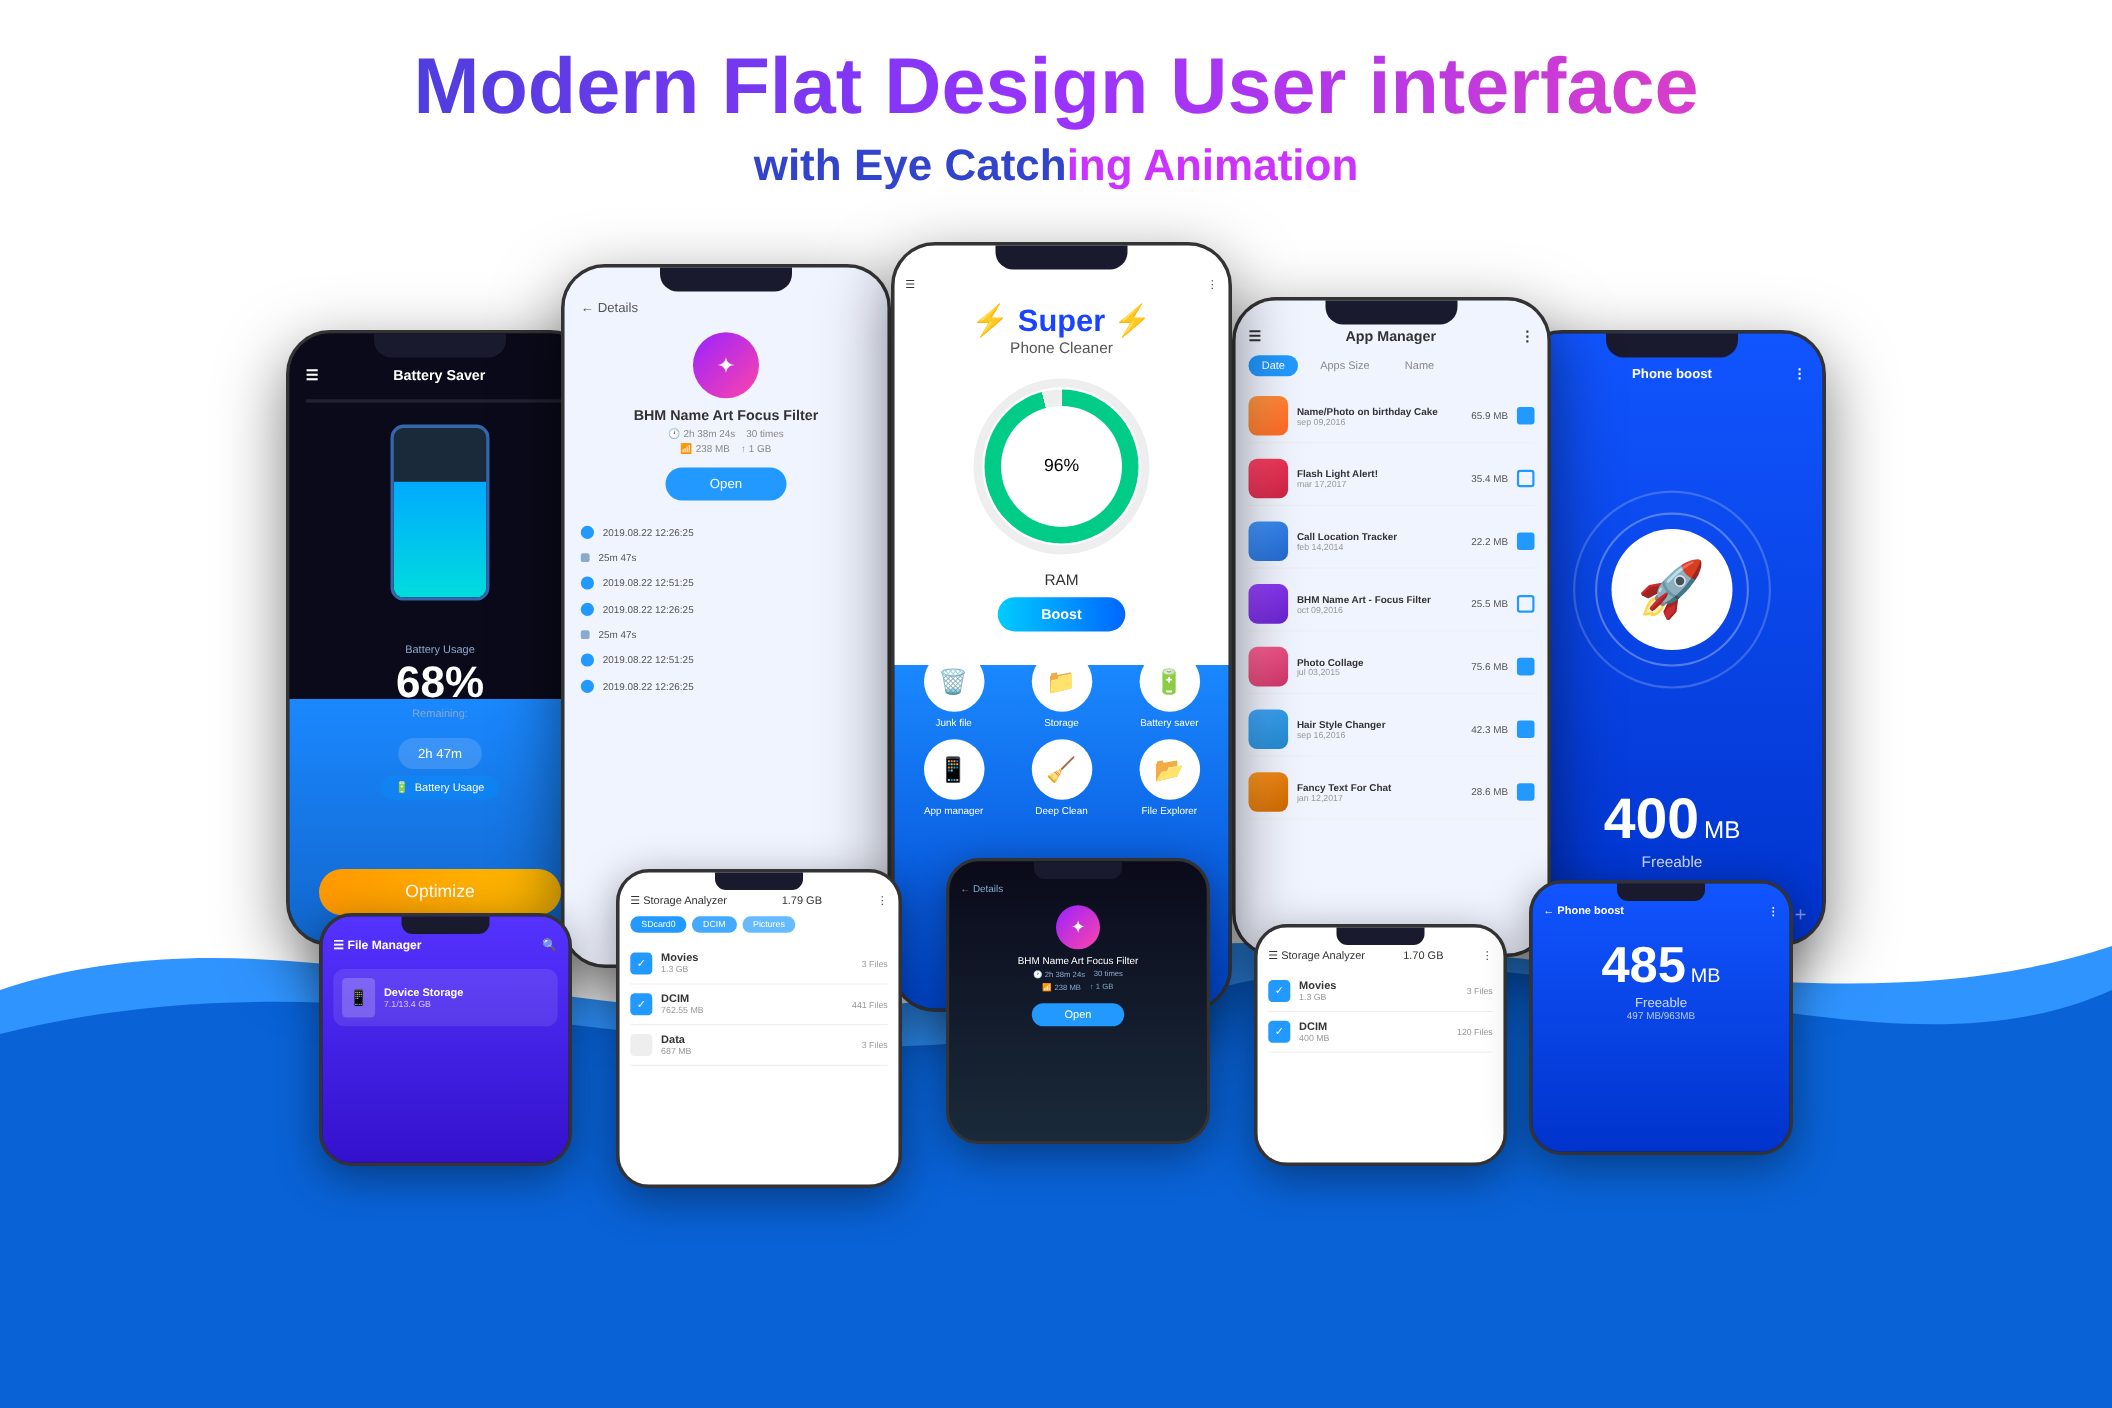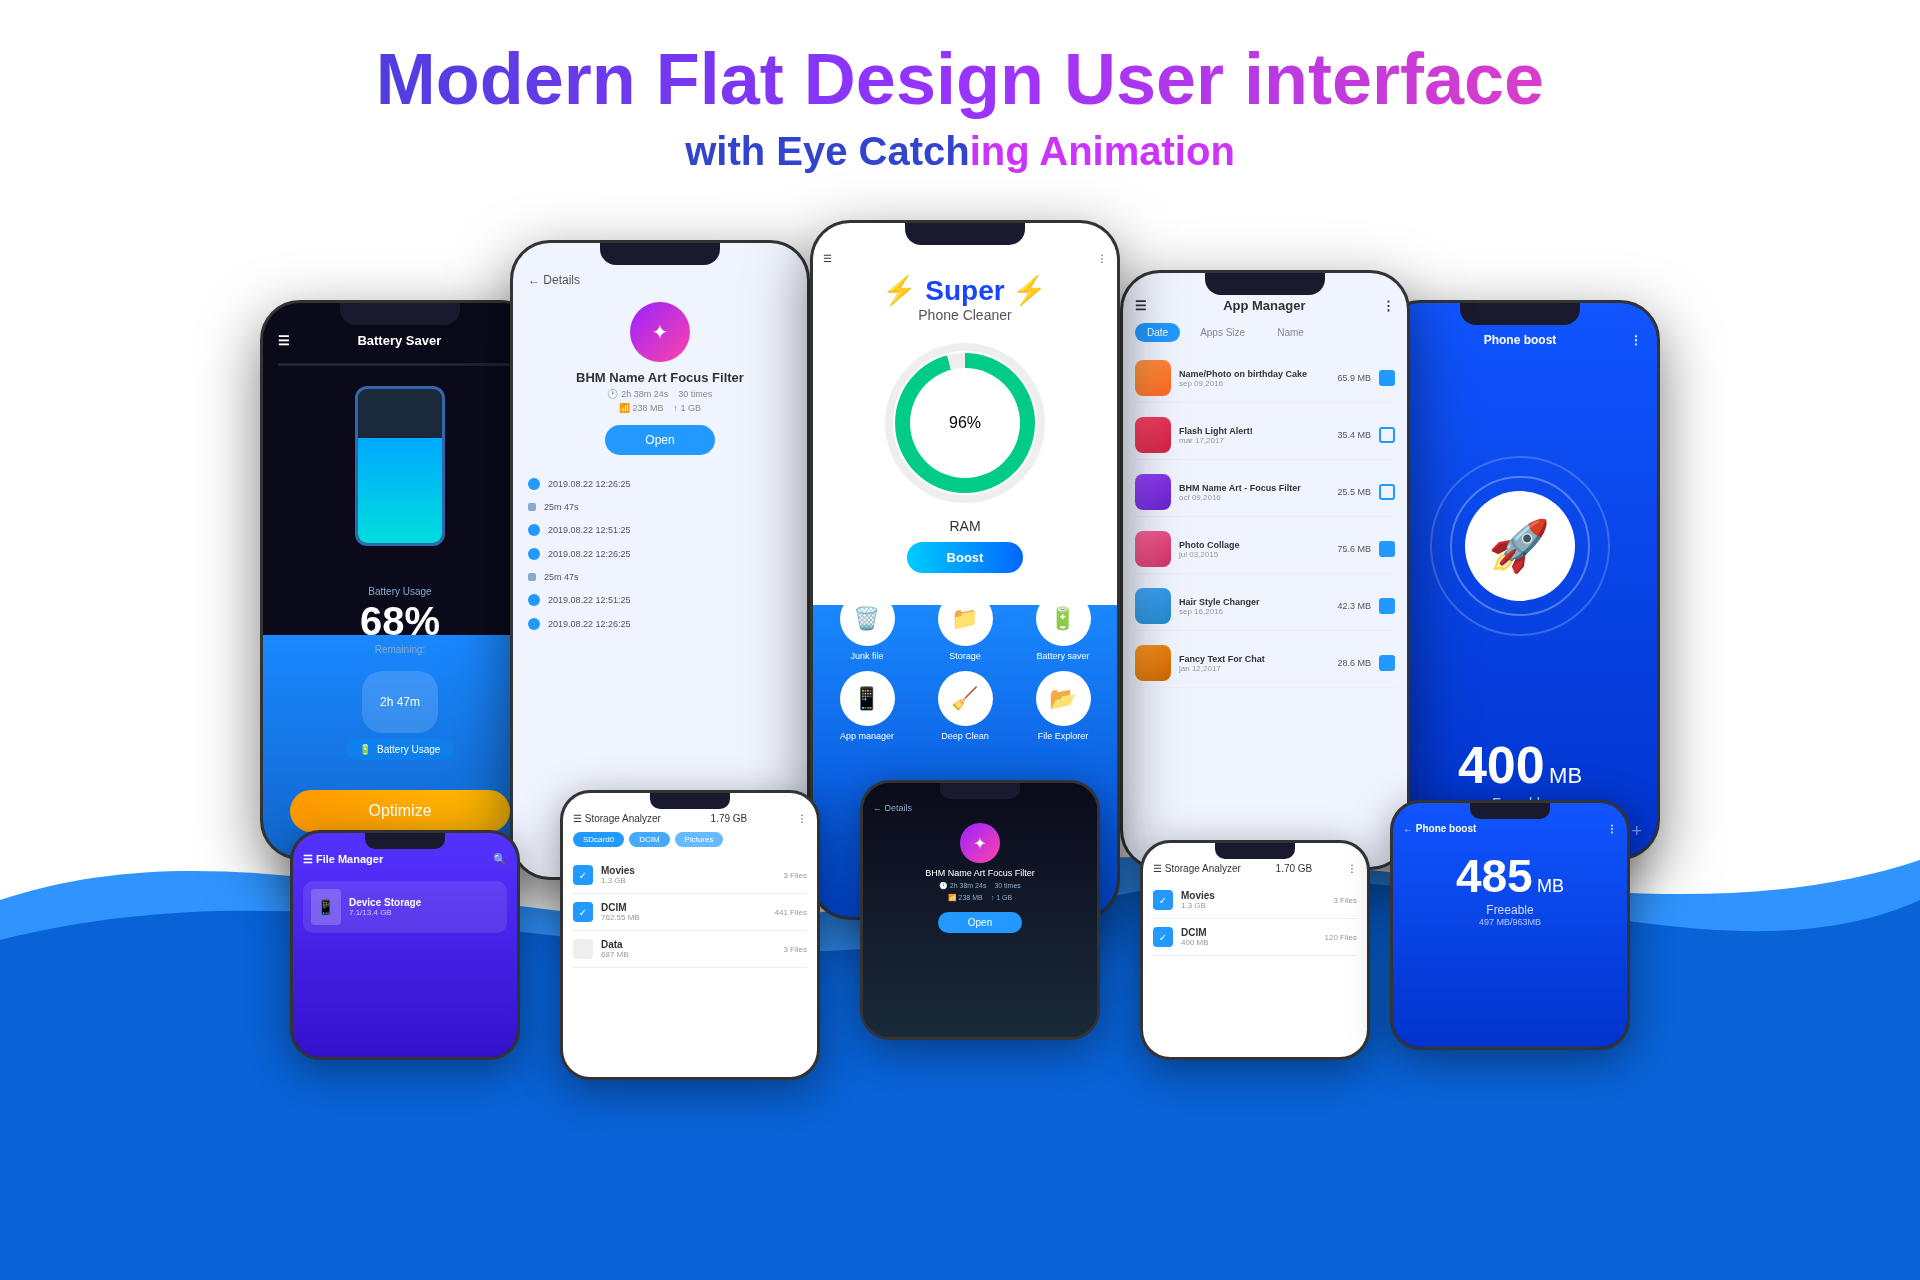--- a/index.html
+++ b/index.html
@@ -137,21 +137,21 @@
       font-weight: bold;
       color: white;
     }
     .battery-remaining {
       font-size: 10px;
       color: #88aacc;
     }
     .battery-time-btn {
       background: rgba(255,255,255,0.15);
       border-radius: 20px;
-      padding: 24px 18px;
+      padding: 7px 18px;
       color: white;
       font-size: 12px;
       margin: 6px 0;
     }
     .battery-usage-btn {
       background: rgba(0,150,255,0.3);
       border-radius: 20px;
       padding: 5px 14px;
       color: white;
       font-size: 10px;
@@ -474,20 +474,21 @@
       z-index: 1;
     }
     .phone5-screen {
       width: 100%;
       height: 100%;
       background: linear-gradient(to bottom, #1155ff, #0033cc);
       padding: 30px 15px 15px;
       display: flex;
       flex-direction: column;
       align-items: center;
+      gap: 20px;
     }
     .p5-header {
       width: 100%;
       display: flex;
       justify-content: space-between;
       align-items: center;
       color: white;
       font-size: 12px;
       font-weight: bold;
       margin-bottom: 20px;
@@ -1028,20 +1029,29 @@
         <div class="p4-app-item">
           <div class="p4-app-icon p4-icon2"></div>
           <div class="p4-app-info">
             <div class="p4-app-name">Flash Light Alert!</div>
             <div class="p4-app-date">mar 17,2017</div>
           </div>
           <div class="p4-app-size">35.4 MB</div>
           <div class="p4-checkbox"></div>
         </div>
         <div class="p4-app-item">
+          <div class="p4-app-icon p4-icon3"></div>
+          <div class="p4-app-info">
+            <div class="p4-app-name">Call Location Tracker</div>
+            <div class="p4-app-date">feb 14,2014</div>
+          </div>
+          <div class="p4-app-size">22.2 MB</div>
+          <div class="p4-checkbox" style="background:#2299ff;"></div>
+        </div>
+        <div class="p4-app-item">
           <div class="p4-app-icon p4-icon4"></div>
           <div class="p4-app-info">
             <div class="p4-app-name">BHM Name Art - Focus Filter</div>
             <div class="p4-app-date">oct 09,2016</div>
           </div>
           <div class="p4-app-size">25.5 MB</div>
           <div class="p4-checkbox"></div>
         </div>
         <div class="p4-app-item">
           <div class="p4-app-icon p4-icon5"></div>

